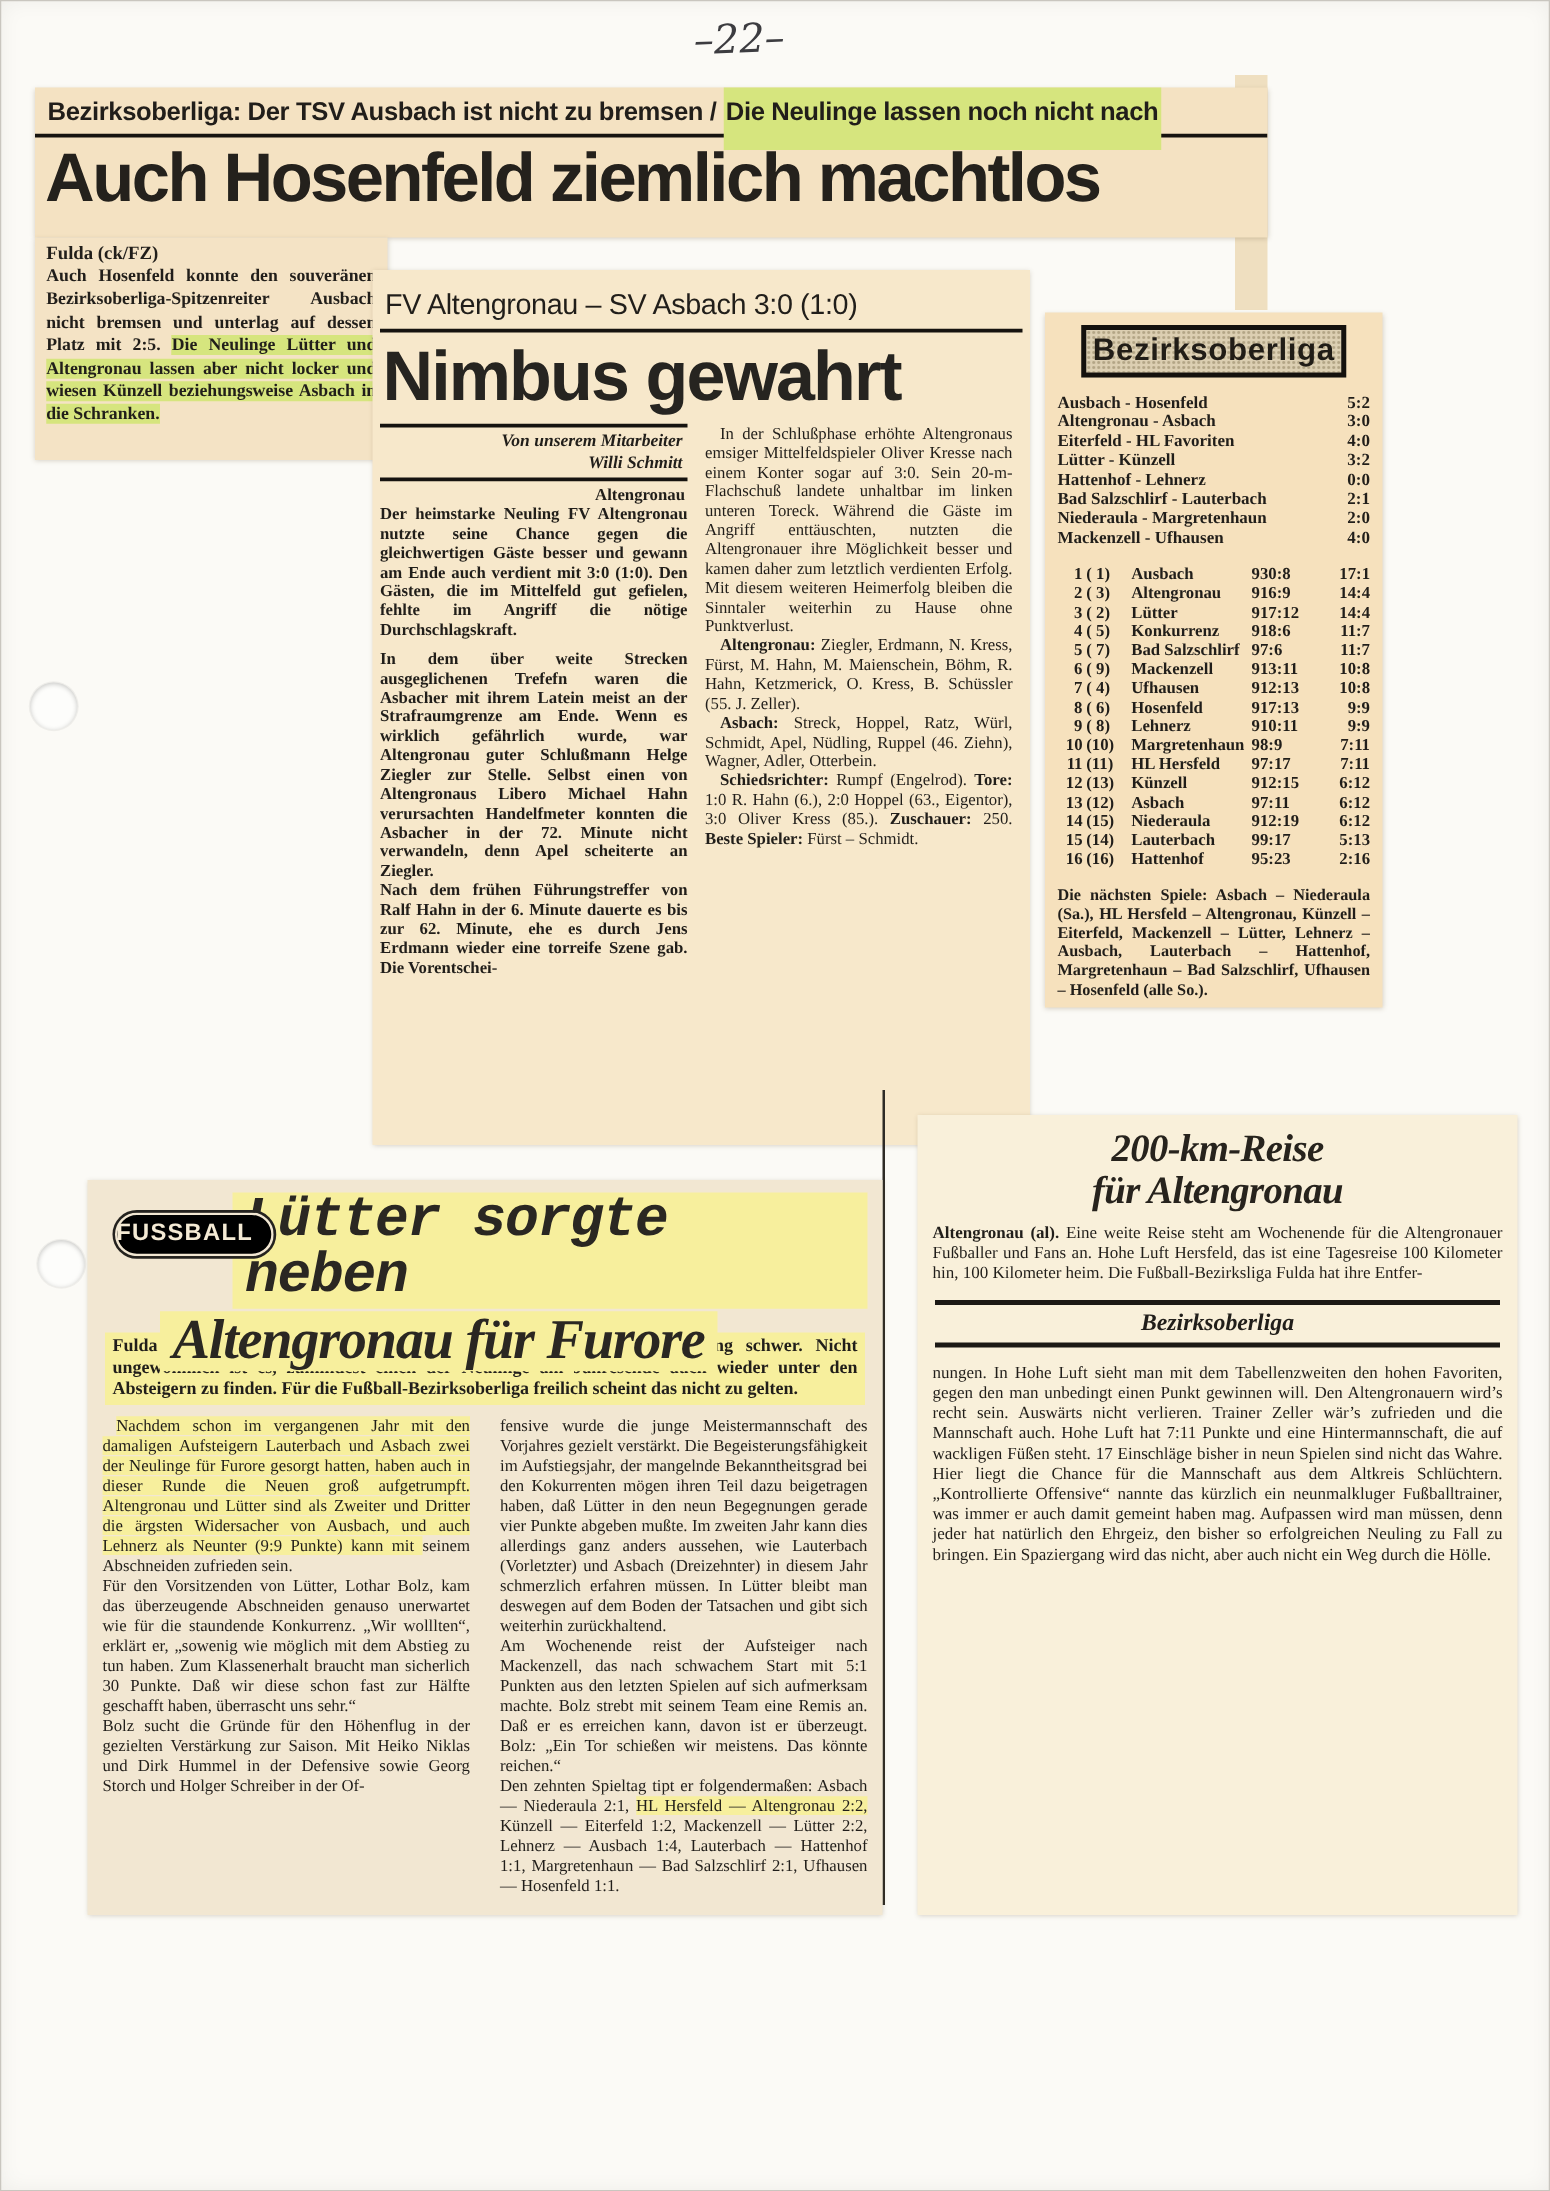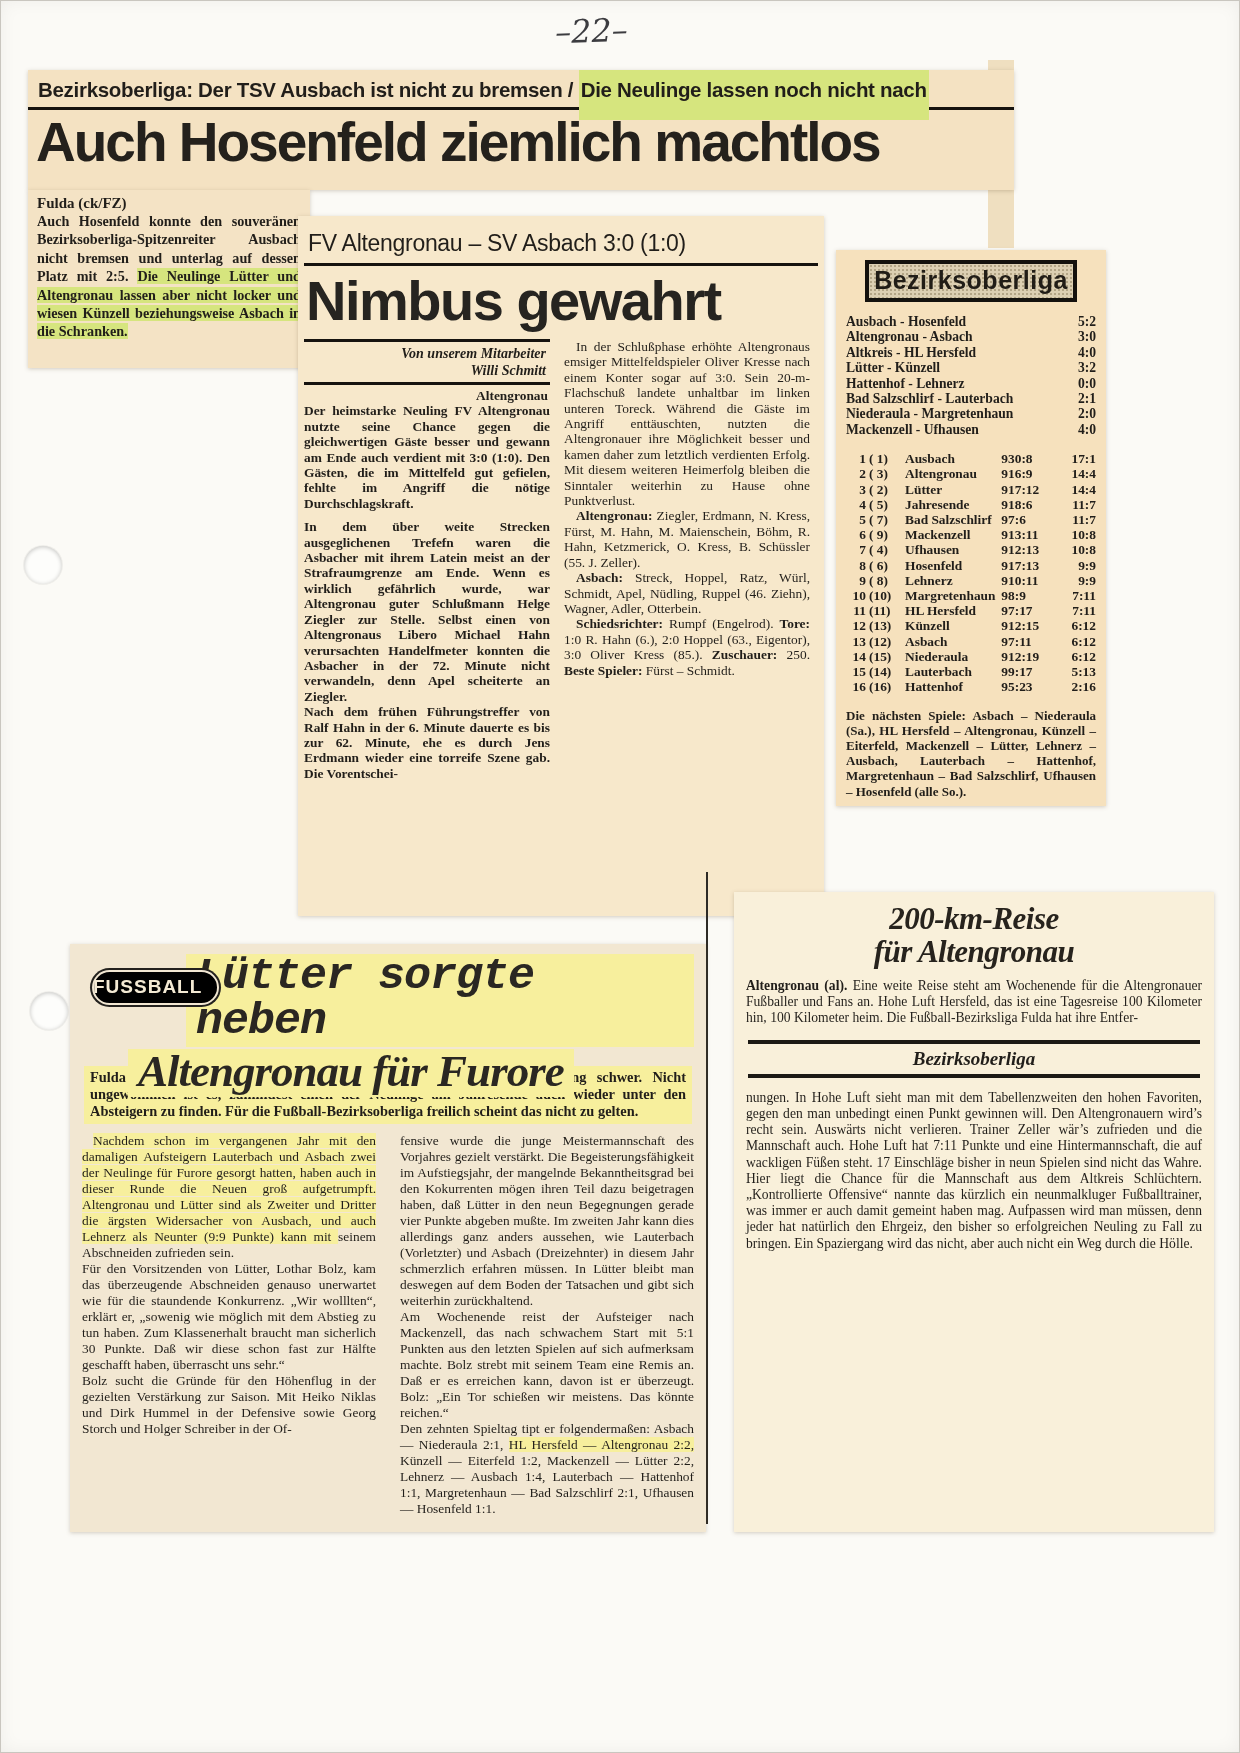--- a/index.html
+++ b/index.html
@@ -140,21 +140,21 @@
     <div id="results-list">
         <div class="res-row">
         <span class="res-pair">Ausbach - Hosenfeld</span>
         <span class="res-score">5:2</span>
       </div>
         <div class="res-row">
         <span class="res-pair">Altengronau - Asbach</span>
         <span class="res-score">3:0</span>
       </div>
         <div class="res-row">
-        <span class="res-pair">Altkreis - HL Hersfeld</span>
+        <span class="res-pair">Eiterfeld - HL Favoriten</span>
         <span class="res-score">4:0</span>
       </div>
         <div class="res-row">
         <span class="res-pair">Lütter - Künzell</span>
         <span class="res-score">3:2</span>
       </div>
         <div class="res-row">
         <span class="res-pair">Hattenhof - Lehnerz</span>
         <span class="res-score">0:0</span>
       </div>
@@ -192,21 +192,21 @@
         <span class="st-rank">3</span>
         <span class="st-prev">( 2)</span>
         <span class="st-team">Lütter</span>
         <span class="st-games">9</span>
         <span class="st-goals">17:12</span>
         <span class="st-points">14:4</span>
       </div>
         <div class="st-row">
         <span class="st-rank">4</span>
         <span class="st-prev">( 5)</span>
-        <span class="st-team">Jahresende</span>
+        <span class="st-team">Konkurrenz</span>
         <span class="st-games">9</span>
         <span class="st-goals">18:6</span>
         <span class="st-points">11:7</span>
       </div>
         <div class="st-row">
         <span class="st-rank">5</span>
         <span class="st-prev">( 7)</span>
         <span class="st-team">Bad Salzschlirf</span>
         <span class="st-games">9</span>
         <span class="st-goals">7:6</span>

